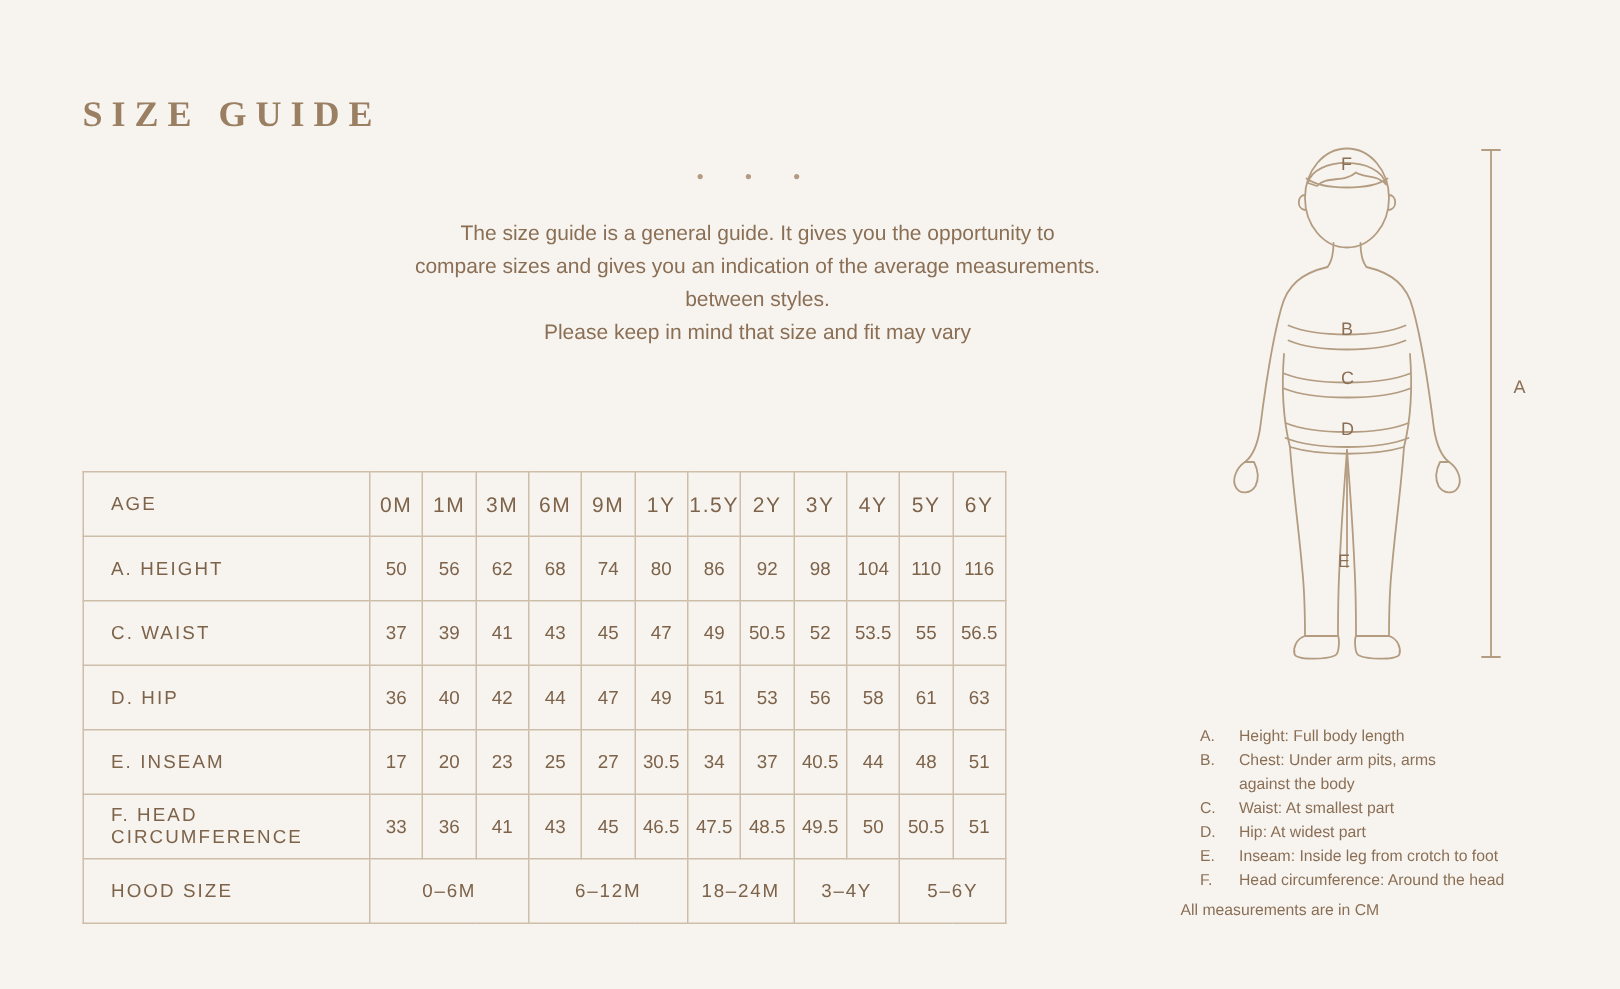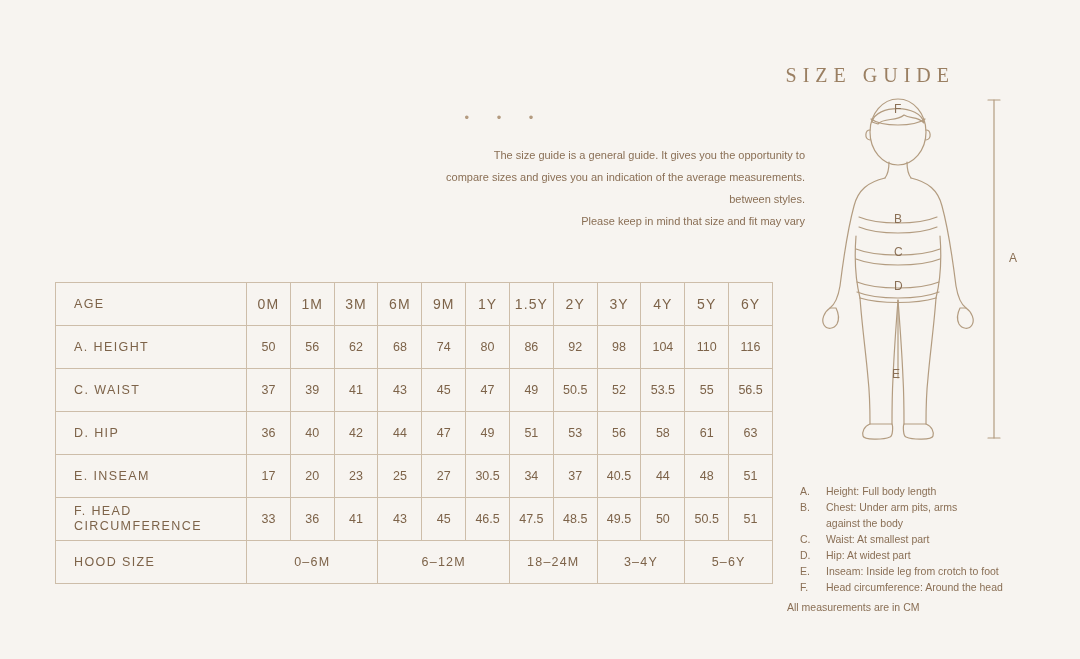--- a/index.html
+++ b/index.html
@@ -20,59 +20,60 @@
     width: 1080px;
     height: 659px;
   }
 
   
   .title {
     position: absolute;
     top: 64px;
     left: 55px;
     width: 900px;
-    text-align: right;
+    text-align: left;
     font-family: "Liberation Serif", serif;
-    font-size: 20px;
+    font-size: 24px;
     letter-spacing: 6px;
     color: #9a7f62;
-    font-weight: 400;
+    font-weight: 700;
   }
   .dots {
     position: absolute;
     top: 110px;
     left: 55px;
     width: 900px;
     text-align: center;
     font-size: 13px;
     letter-spacing: 12px;
     color: #b49b80;
   }
   .intro {
     position: absolute;
     top: 144px;
     left: 205px;
     width: 600px;
-    text-align: right;
-    font-size: 11px;
+    text-align: center;
+    font-size: 14px;
     line-height: 22px;
     color: #8a6f55;
   }
 
   
   .table-wrap {
     position: absolute;
     top: 282px;
     left: 55px;
     width: 718px;
   }
   table {
     border-collapse: collapse;
-    width: 718px;
+    width: 616px;
     table-layout: fixed;
+    margin-top: 32px;
   }
   td, th {
     border: 1px solid #cdbda9;
     font-size: 12.5px;
     color: #7d6349;
     text-align: center;
     height: 42px;
     padding: 0;
     font-weight: normal;
   }

